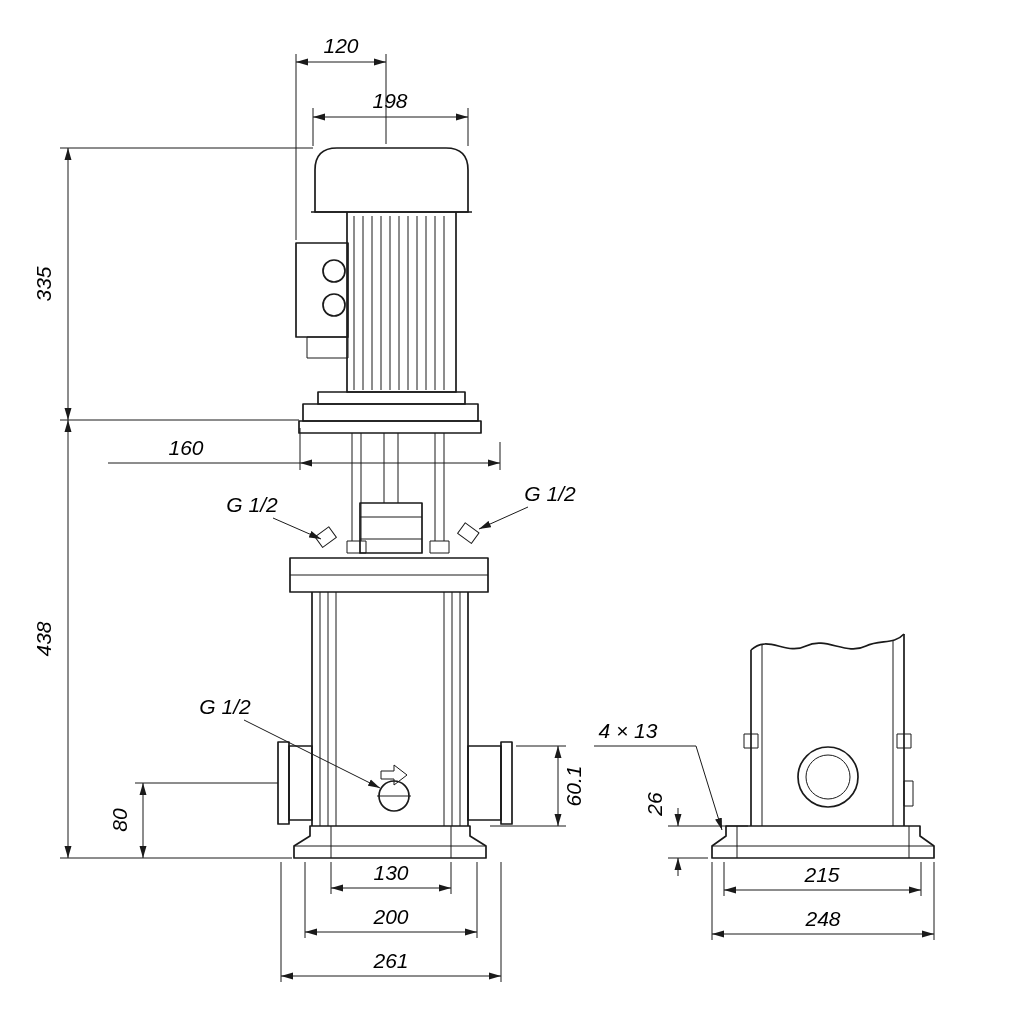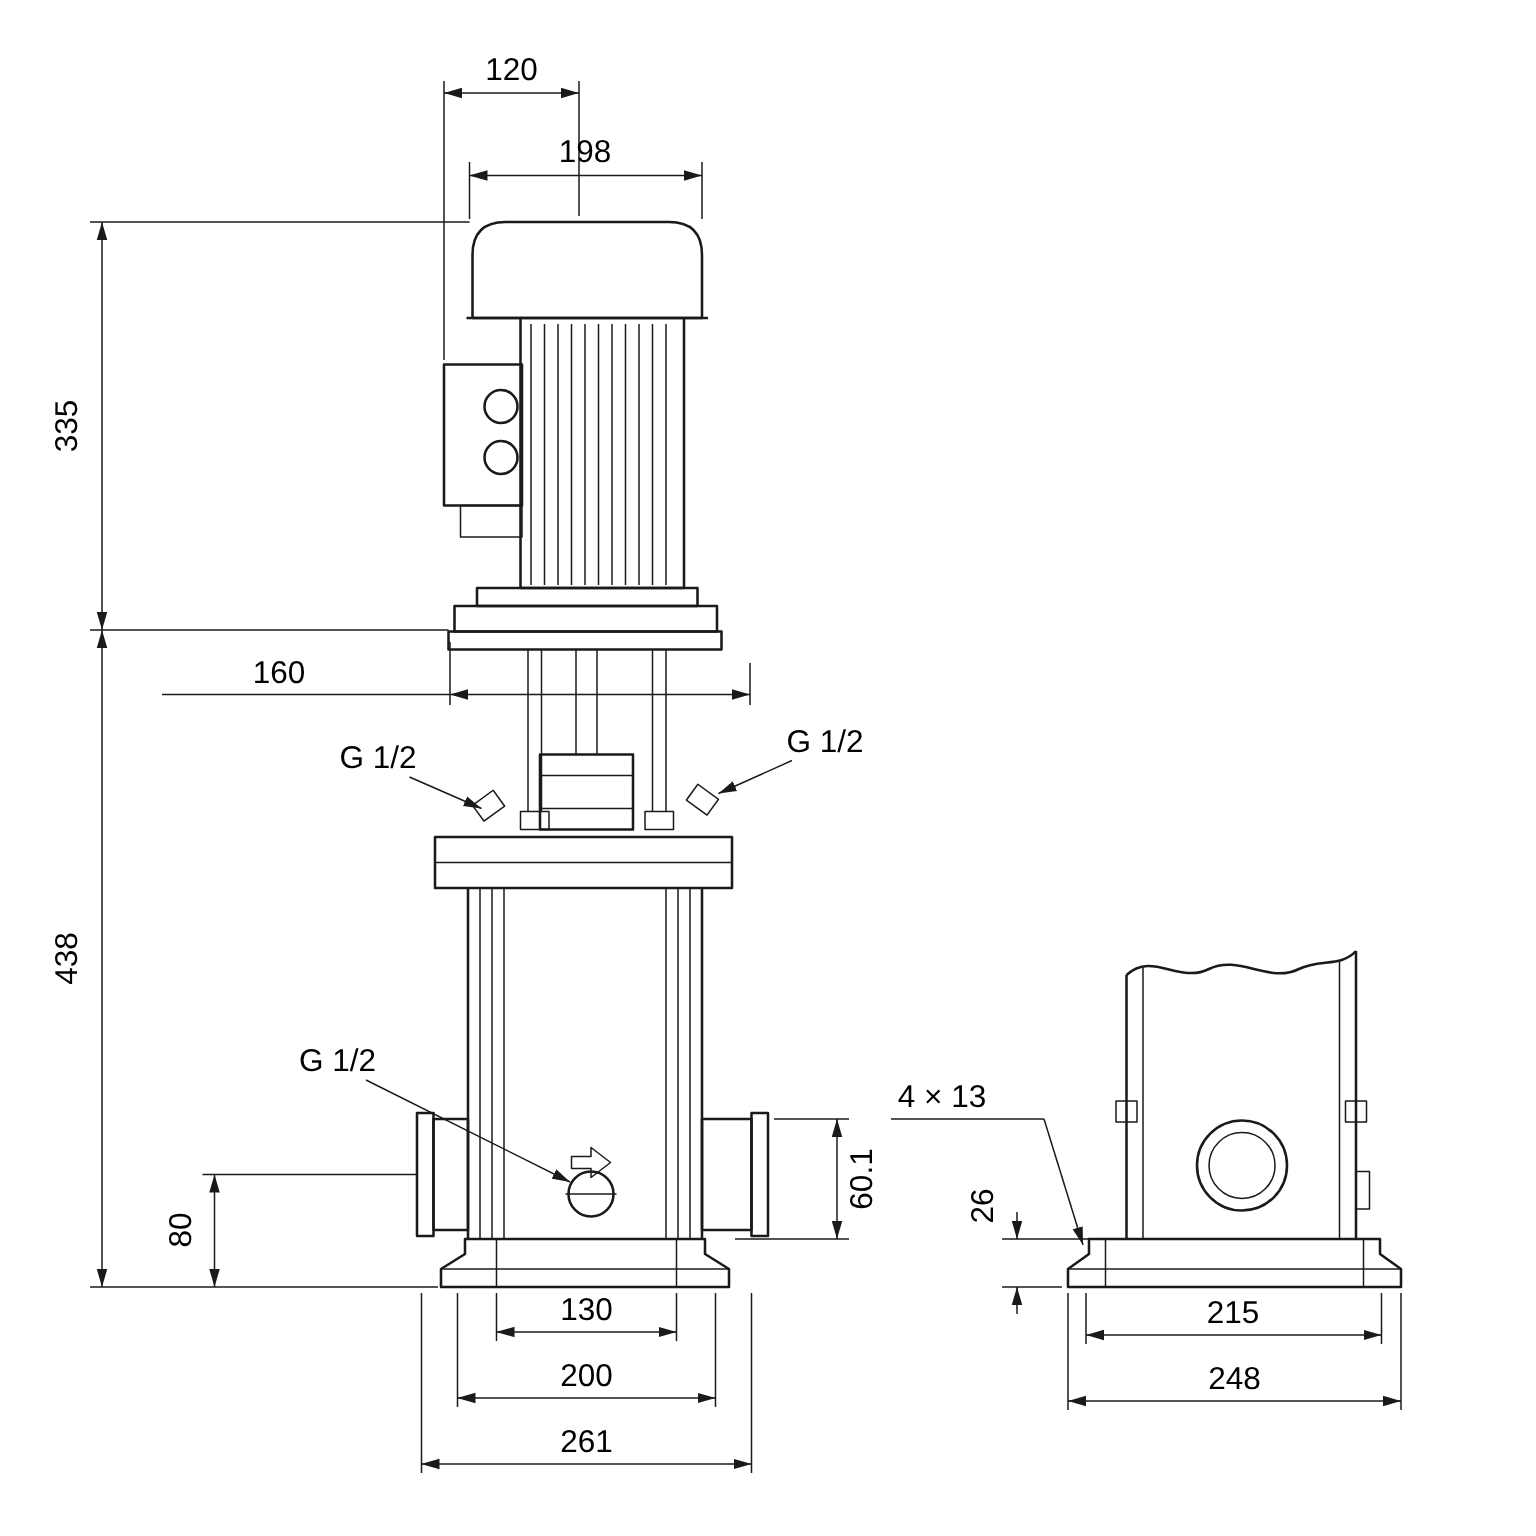--- a/index.html
+++ b/index.html
@@ -1,16 +1,16 @@
 <!DOCTYPE html>
 <html><head>
 <meta charset="utf-8">
 <style>
   html,body{margin:0;padding:0;background:#ffffff;}
-  .stage{width:1024px;height:1024px;position:relative;background:#ffffff;font-family:"Liberation Sans",sans-serif;}
+  .stage{width:1024px;height:1024px;position:relative;background:#ffffff;font-family:"Liberation Sans",sans-serif;font-style:italic;}
   svg{display:block;}
   .o{fill:none;stroke:#1a1a1a;stroke-width:1.7;stroke-linejoin:round;}
   .t{fill:none;stroke:#1a1a1a;stroke-width:1;stroke-linejoin:round;}
   .d{fill:none;stroke:#1a1a1a;stroke-width:1;}
   .e{fill:none;stroke:#1a1a1a;stroke-width:1;}
   text.dim{font-family:"Liberation Sans",sans-serif;font-size:21px;fill:#000;text-anchor:middle;}
 </style>
 </head>
 <body>
 

